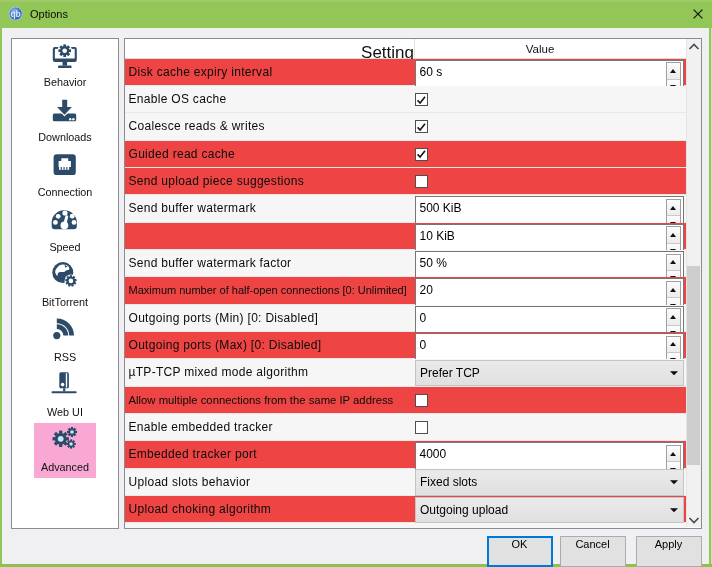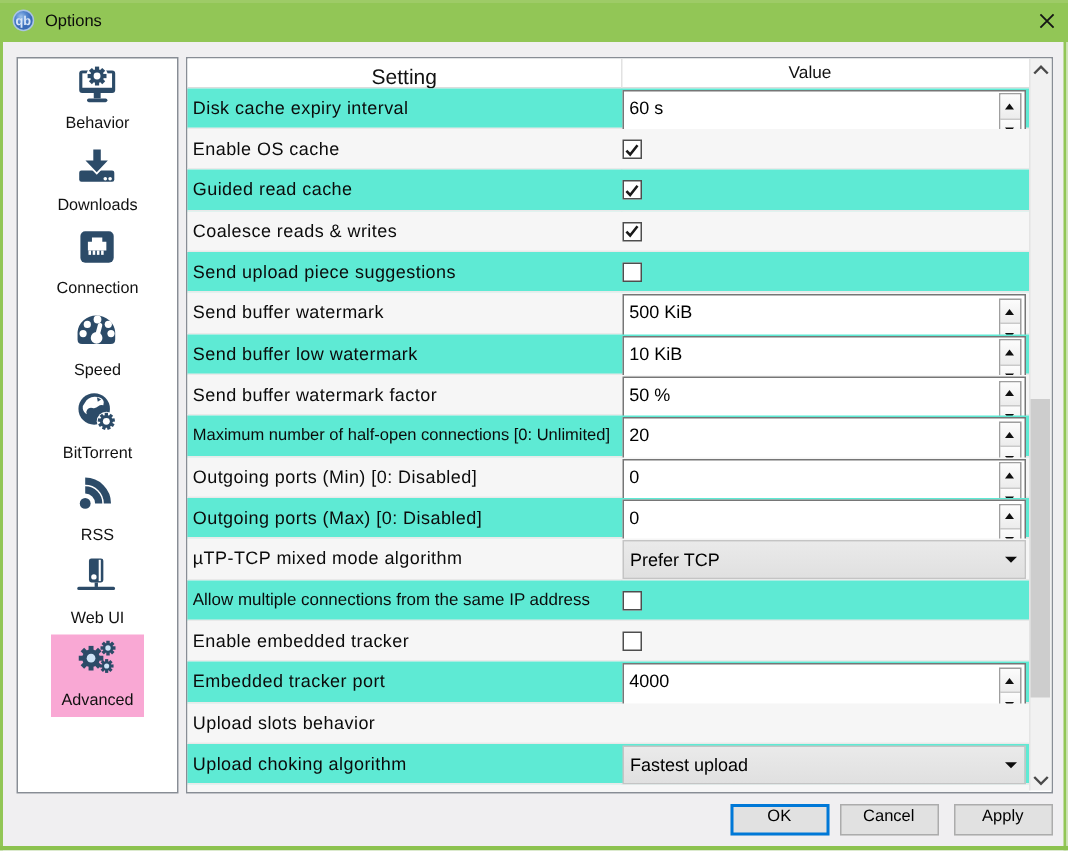--- a/index.html
+++ b/index.html
@@ -15,46 +15,46 @@
 .bB{left:0;top:564px;width:712px;height:3px;background:#8cc24f}
 
 .side{left:11px;top:38px;width:107.5px;height:490.5px;background:#fff;border:1px solid #888d95;box-sizing:border-box}
 .item{position:absolute;left:23px;width:62px;height:55px;text-align:center}
 .item.sel{background:#f9a8d4}
 .item svg{position:absolute;left:14px;top:4px}
 .ilbl{position:absolute;left:-23px;width:108px;top:37.5px;font-size:10.8px;color:#111}
 
 .tbl{left:124px;top:38px;width:578px;height:490.5px;background:#fff;border:1px solid #888d95;box-sizing:border-box}
 .hdr{left:125px;top:39px;width:561px;height:18.8px;background:#fff;border-bottom:1px solid #dcdcdc}
-.hset{left:125px;top:43px;width:289px;text-align:center;font-size:14px;color:#111}
+.hset{left:125px;top:43px;width:289px;text-align:right;font-size:17px;color:#111}
 .hval{left:414px;top:43px;width:252px;text-align:center;font-size:11.5px;color:#111}
 .vline{left:413.5px;top:39px;width:1px;height:487.4px;background:#e2e2e2}
 .rows{left:125px;top:58.8px;width:561px}
-.r{position:relative;width:561px;height:27.33px;box-sizing:border-box;border-bottom:1px solid #e9e9e9;background:#5eead4}
+.r{position:relative;width:561px;height:27.33px;box-sizing:border-box;border-bottom:1px solid #e9e9e9;background:#ef4444}
 .r.g{background:#f6f6f6}
 .lab{position:absolute;left:3.5px;top:0;line-height:26px;font-size:12px;color:#0b0b0b;letter-spacing:0.3px;white-space:nowrap}
 
 .spin{position:absolute;left:289.5px;top:1px;height:38px;width:269px;background:#fff;border:1px solid #767676;box-sizing:border-box}
 .spin span{position:absolute;left:4px;top:0;line-height:22px;font-size:12px;color:#000}
 .spb{position:absolute;right:1.5px;top:1.5px;bottom:1.5px;width:15.5px;border:1px solid #9f9f9f;box-sizing:border-box;background:#f2f2f2}
 .sbtn{position:absolute;left:0;width:13.5px;height:50%;background:linear-gradient(#fcfcfc,#ececec);box-sizing:border-box}
 .su{top:0}.sd{bottom:0;border-top:1px solid #c9c9c9}
 .tu,.td{position:absolute;left:50%;top:50%;width:0;height:0;border-left:3.6px solid transparent;border-right:3.6px solid transparent}
 .tu{border-bottom:4.2px solid #101010;transform:translate(-50%,-52%)}
 .td{border-top:4.2px solid #101010;transform:translate(-50%,-48%)}
 .chk{position:absolute;left:290px;top:7px;width:13px;height:13px;background:#fff;border:1.6px solid #4e4e4e;box-sizing:border-box}
 .chk svg{position:absolute;left:0.2px;top:0.4px}
 .cmb{position:absolute;left:289.5px;top:0.5px;height:26.3px;width:269px;background:linear-gradient(#eaeaea,#e0e0e0);border:1px solid #c4c4c4;box-sizing:border-box}
 .cmb span{position:absolute;left:4.5px;top:0;line-height:24.5px;font-size:12px;color:#000}
 .ct{position:absolute;right:4.6px;top:50%;width:0;height:0;border-left:4.6px solid transparent;border-right:4.6px solid transparent;border-top:4.8px solid #0c0c0c;transform:translateY(-45%)}
 
 .sb{left:686px;top:39px;width:15px;height:488.4px;background:#f1f1f1;border-left:1px solid #e4e4e4;box-sizing:border-box}
 .thumb{left:687px;top:266px;width:13px;height:199px;background:#cdcdcd}
 
-.btn{box-sizing:border-box;width:66px;height:21px;background:#e1e1e1;border:1px solid #acacac;
+.btn{box-sizing:border-box;width:66px;height:31px;background:#e1e1e1;border:1px solid #acacac;
  text-align:center;font-size:11px;color:#000;line-height:15px}
 .btn.ok{border:2px solid #0078d7;line-height:13.5px}
 </style></head>
 <body>
 
 <div class="abs tbar">
     <div class="abs hl"></div>
   </div>
 <svg class="abs" style="left:8px;top:5.5px" width="16" height="16" viewBox="0 0 16 16">
  <defs>
@@ -315,56 +315,55 @@
       </div>
     </div>
   <div class="r g">
       <span class="lab">Enable OS cache</span>
     <div class="chk">
         <svg width="11" height="11" viewBox="0 0 11 11">
           <path d="M1.6 5.4 L4.1 8 L9 1.8" stroke="#1a1a1a" stroke-width="1.7" fill="none"></path>
         </svg>
       </div>
     </div>
+  <div class="r g">
+      <span class="lab">Coalesce reads &amp; writes</span>
+    <div class="chk">
+        <svg width="11" height="11" viewBox="0 0 11 11">
+          <path d="M1.6 5.4 L4.1 8 L9 1.8" stroke="#1a1a1a" stroke-width="1.7" fill="none"></path>
+        </svg>
+      </div>
+    </div>
   <div class="r">
       <span class="lab">Guided read cache</span>
     <div class="chk">
         <svg width="11" height="11" viewBox="0 0 11 11">
           <path d="M1.6 5.4 L4.1 8 L9 1.8" stroke="#1a1a1a" stroke-width="1.7" fill="none"></path>
         </svg>
       </div>
     </div>
-  <div class="r g">
-      <span class="lab">Coalesce reads &amp; writes</span>
-    <div class="chk">
-        <svg width="11" height="11" viewBox="0 0 11 11">
-          <path d="M1.6 5.4 L4.1 8 L9 1.8" stroke="#1a1a1a" stroke-width="1.7" fill="none"></path>
-        </svg>
-      </div>
-    </div>
   <div class="r">
       <span class="lab">Send upload piece suggestions</span>
     <div class="chk"></div>
     </div>
   <div class="r g">
       <span class="lab">Send buffer watermark</span>
     <div class="spin">
         <span>500 KiB</span>
         <div class="spb">
           <div class="sbtn su">
             <i class="tu"></i>
           </div>
           <div class="sbtn sd">
             <i class="td"></i>
           </div>
         </div>
       </div>
     </div>
   <div class="r">
-      <span class="lab">Send buffer low watermark</span>
     <div class="spin">
         <span>10 KiB</span>
         <div class="spb">
           <div class="sbtn su">
             <i class="tu"></i>
           </div>
           <div class="sbtn sd">
             <i class="td"></i>
           </div>
         </div>
@@ -450,25 +449,29 @@
             <i class="tu"></i>
           </div>
           <div class="sbtn sd">
             <i class="td"></i>
           </div>
         </div>
       </div>
     </div>
   <div class="r g">
       <span class="lab">Upload slots behavior</span>
+    <div class="cmb">
+        <span>Fixed slots</span>
+        <i class="ct"></i>
+      </div>
     </div>
   <div class="r">
       <span class="lab">Upload choking algorithm</span>
     <div class="cmb">
-        <span>Fastest upload</span>
+        <span>Outgoing upload</span>
         <i class="ct"></i>
       </div>
     </div>
   <div class="r g" style="height:4.8px;border-bottom:none"></div>
 </div>
 
 <div class="abs sb"></div>
 <svg class="abs" style="left:688px;top:43px" width="12" height="8" viewBox="0 0 12 8">
  <path d="M1.5 6 L6 1.5 L10.5 6" stroke="#4a4a4a" stroke-width="1.6" fill="none"></path>
   </svg>

